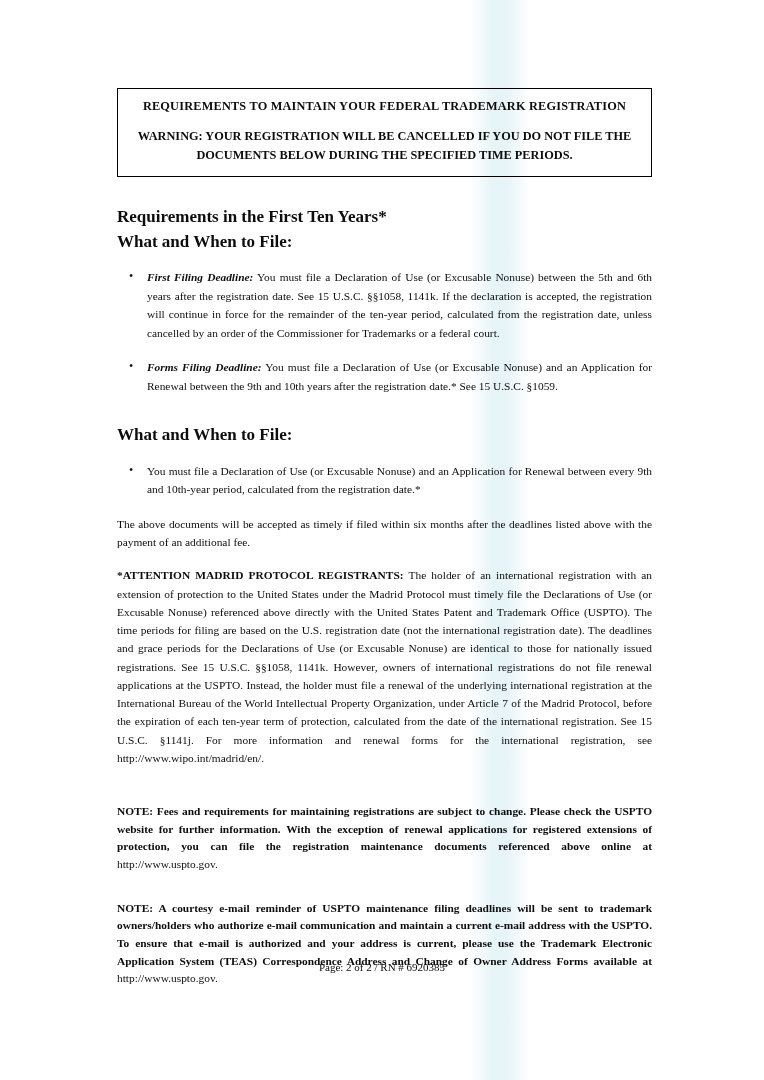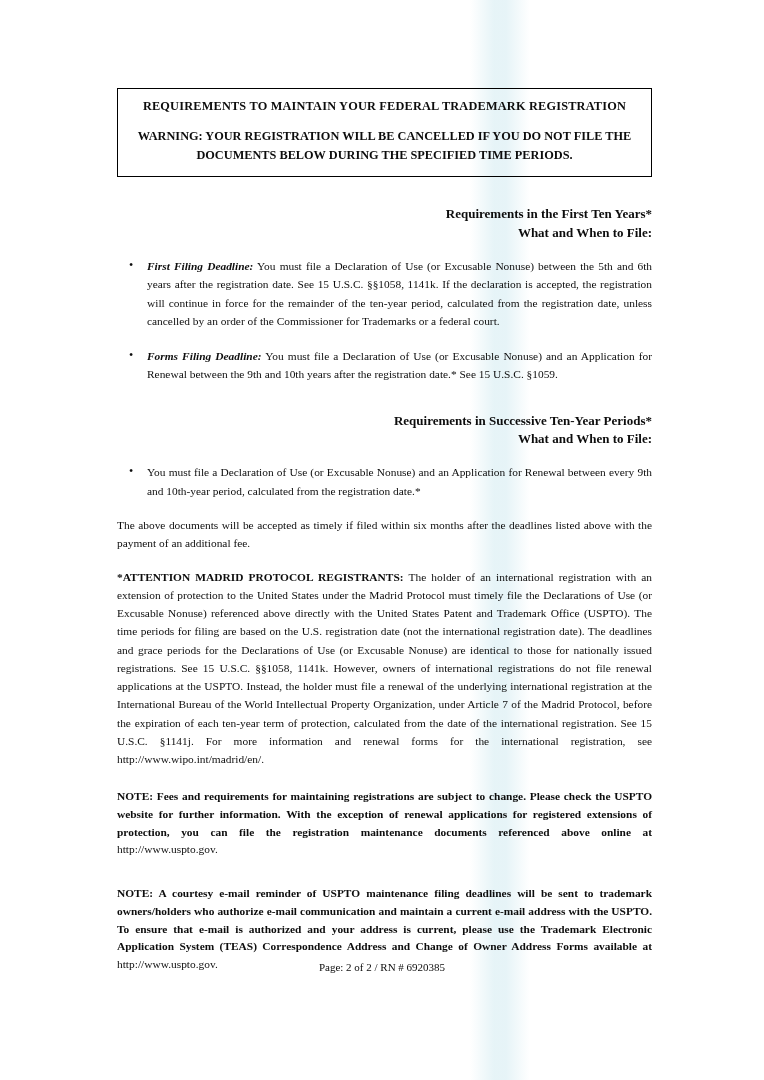--- a/index.html
+++ b/index.html
@@ -50,24 +50,23 @@
     margin-bottom: 13px;
   }
   .header-box .line2 {
     font-weight: bold;
     font-size: 12.3px;
     line-height: 1.55;
     padding: 0 6px;
   }
   .section-head {
     font-weight: bold;
-    font-size: 13px;
+    font-size: 17px;
     margin-top: 28px;
     line-height: 1.45;
-    text-align: right;
   }
   .section-head .l2 { display: block; }
   ul.bullets {
     list-style: none;
     margin: 14px 0 0 0;
     padding: 0;
   }
   ul.bullets li {
     position: relative;
     padding-left: 30px;
@@ -94,21 +93,21 @@
     margin-top: 12px;
   }
   .para.tight { line-height: 1.55; }
   .para b { font-weight: bold; }
   .grace-head {
     font-weight: bold;
     font-size: 11.6px;
     margin-top: 26px;
   }
   .block-madrid { margin-top: 15px; }
-  .block-note1 { margin-top: 20px; }
+  .block-note1 { margin-top: 36px; }
   .block-note2 { margin-top: 26px; }
   .footer {
     position: absolute;
     left: 0;
     top: 961px;
     width: 764px;
     text-align: center;
     font-size: 11px;
   }
 </style>
@@ -134,21 +133,20 @@
     <ul class="bullets">
       <li>
         <span class="lead">First Filing Deadline:</span><span>  You must file a Declaration of Use (or Excusable Nonuse) between the 5th and 6th years after the registration date.  See 15 U.S.C. §§1058, 1141k.  If the declaration is accepted, the registration will continue in force for the remainder of the ten-year period, calculated from the registration date, unless cancelled by an order of the Commissioner for Trademarks or a federal court.</span>
       </li>
       <li>
         <span class="lead">Forms Filing Deadline:</span><span>  You must file a Declaration of Use (or Excusable Nonuse) and an Application for Renewal between the 9th and 10th years after the registration date.* See 15 U.S.C. §1059.</span>
       </li>
     </ul>
 
     <div class="section-head">
-      <span class="l2">Requirements in Successive Ten-Year Periods*</span>
       <span class="l2">What and When to File:</span>
     </div>
 
     <ul class="bullets">
       <li>
         <span>You must file a Declaration of Use (or Excusable Nonuse) and an Application for Renewal between every 9th and 10th-year period, calculated from the registration date.*</span>
       </li>
     </ul>
 
     <div class="para">The above documents will be accepted as timely if filed within six months after the deadlines listed above with the payment of an additional fee.</div>

